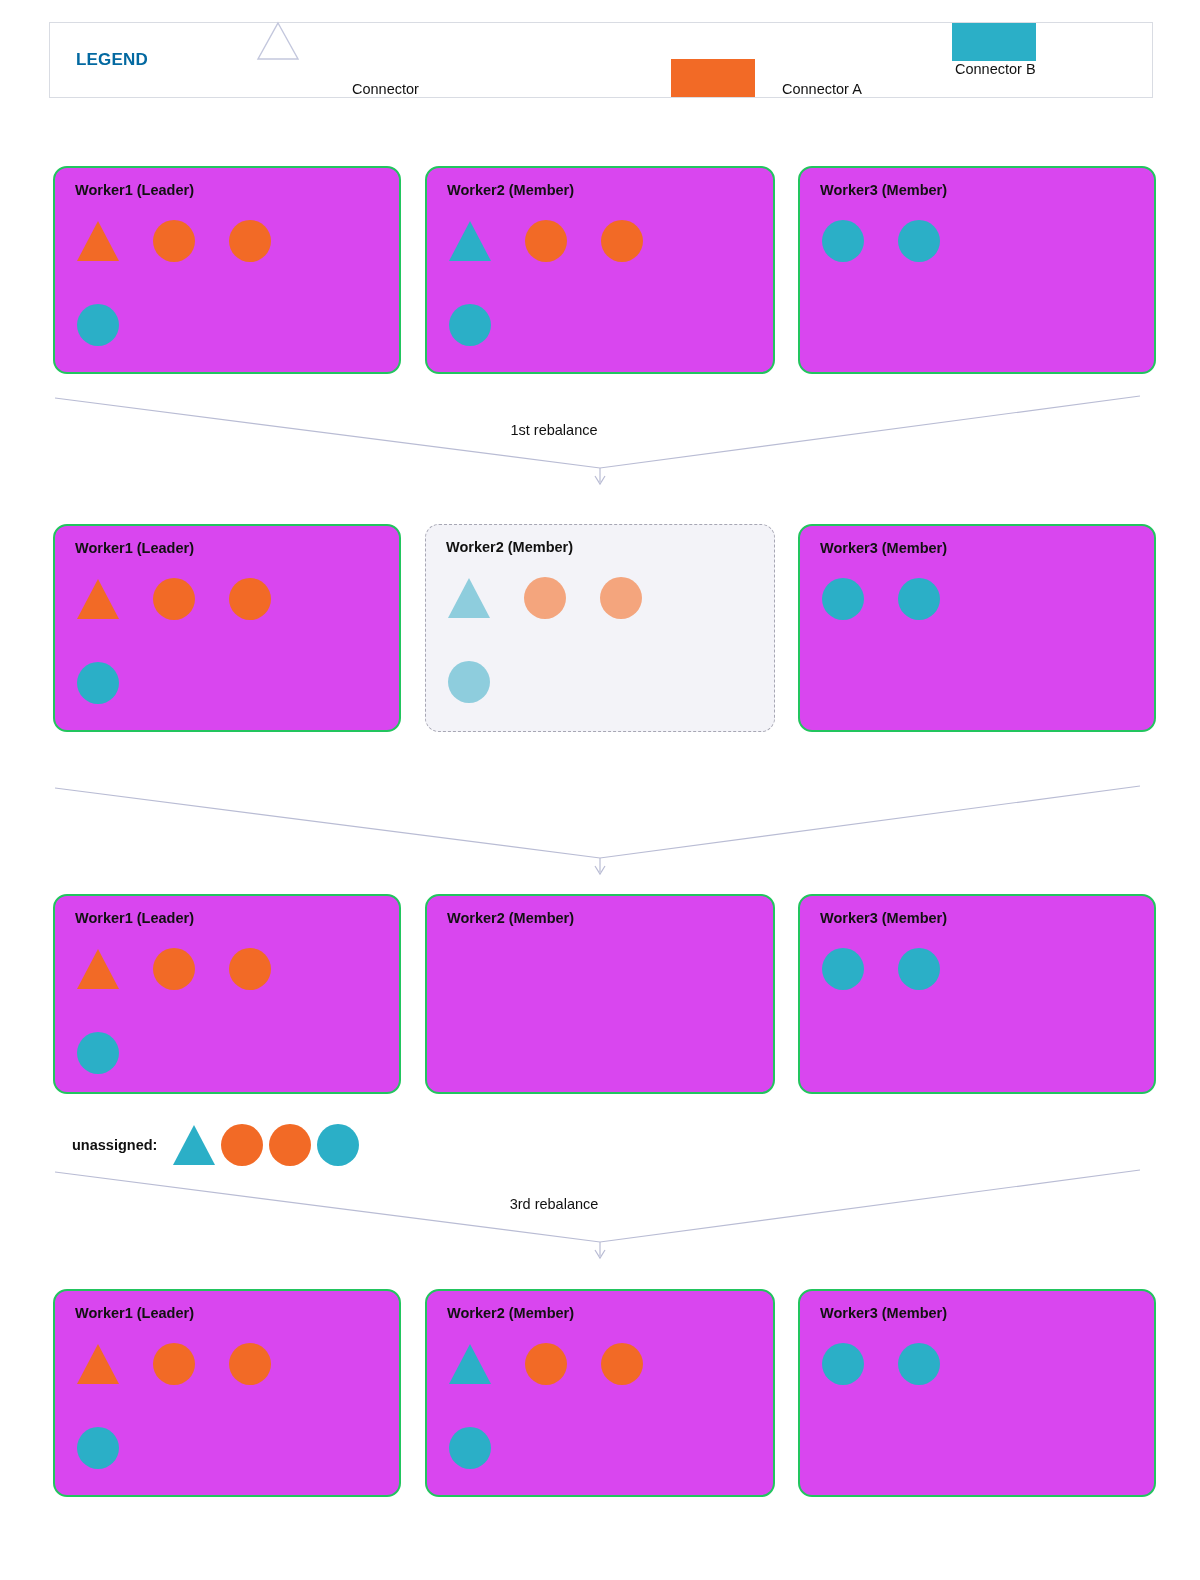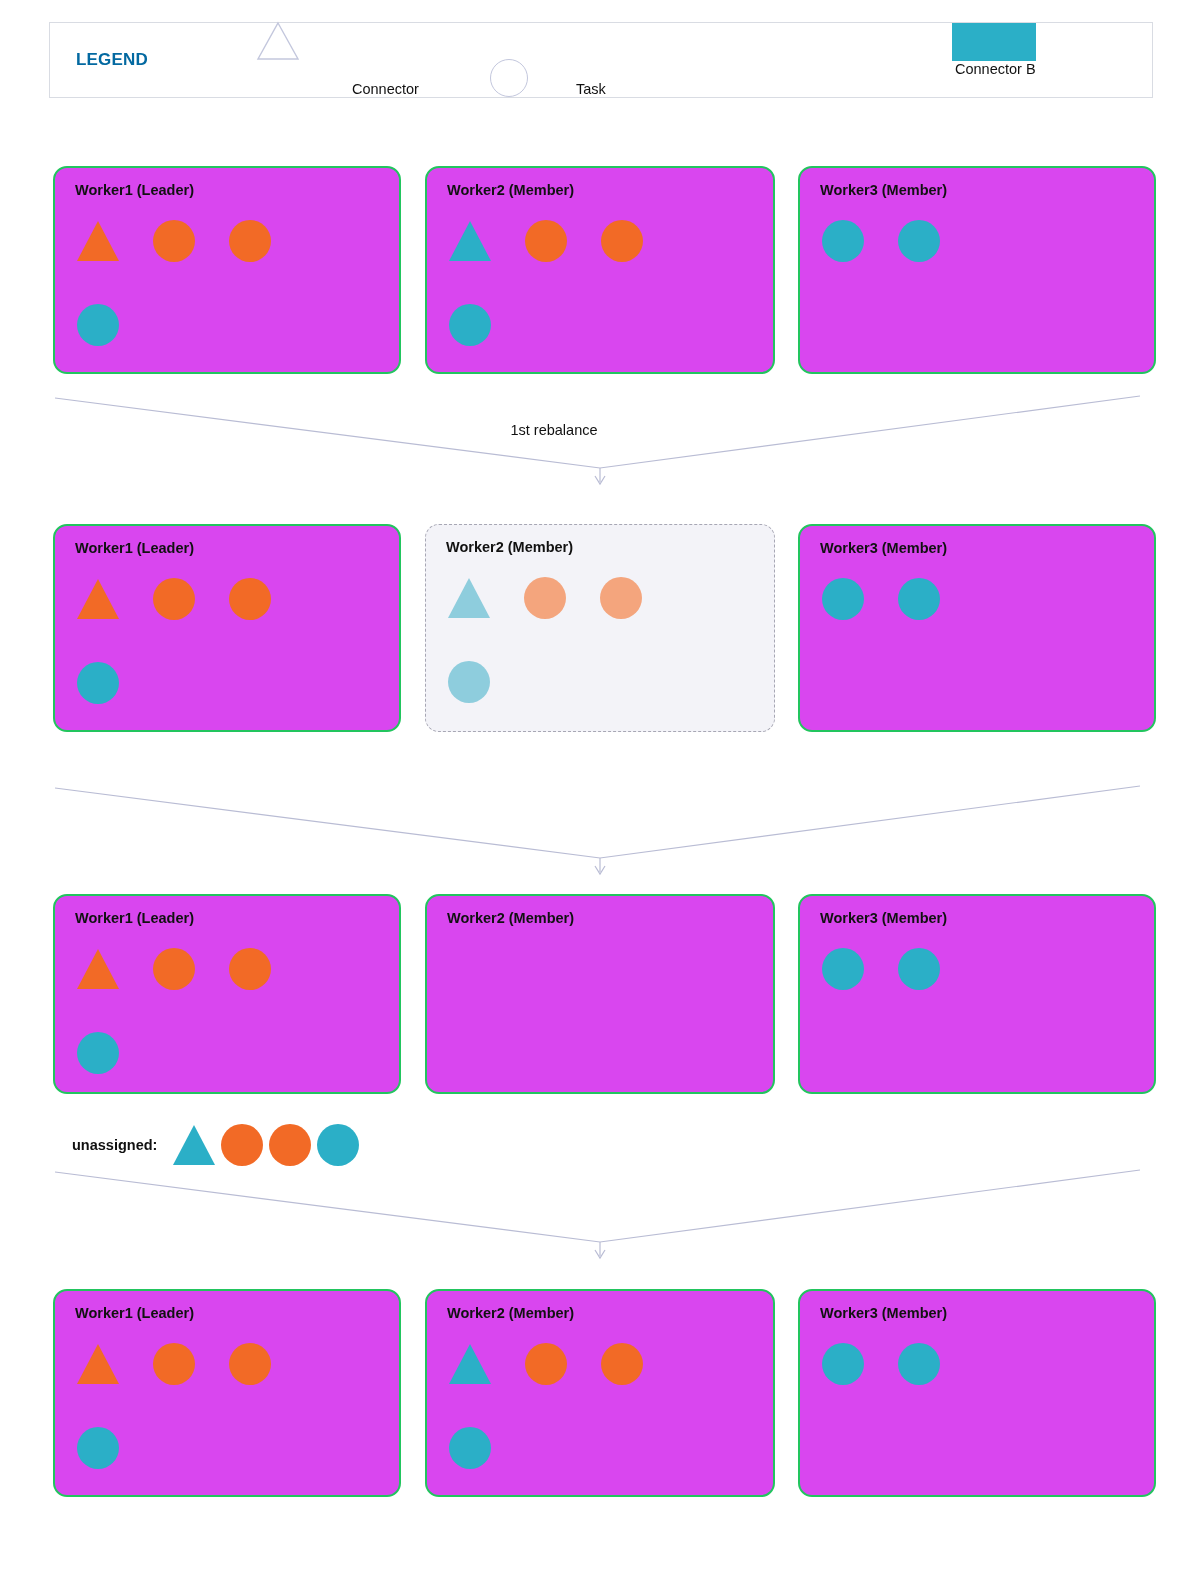--- a/index.html
+++ b/index.html
@@ -143,25 +143,25 @@
 
   <div class="legend-entry" style="left:206px;">
     <span class="lg-tri-outline">
       <svg width="44" height="40" viewBox="0 0 44 40">
           <polygon points="22,2 42,38 2,38" fill="#ffffff" stroke="#c3c7dd" stroke-width="1.4"></polygon>
         </svg>
     </span>
     <span class="lg-label" style="margin-left:52px;">Connector</span>
   </div>
 
-  <div class="legend-entry" style="left:440px;">
-    <span class="lg-circle-outline"></span>
-    <span class="lg-label" style="margin-left:48px;">Task</span>
+
+  <div class="legend-entry" style="left:621px;">
+    <span class="lg-swatch" style="background:#F26A26;"></span>
+    <span class="lg-label" style="margin-left:27px;">Connector A</span>
   </div>
-
 
   <div class="legend-entry" style="left:882px;flex-direction:column;">
     <span class="lg-swatch" style="background:#2BAFC7;"></span>
     <span class="lg-label" style="margin-left:23px;">Connector B</span>
   </div>
 </div>
 
 <div id="diagram-body">
     <div class="worker-box" style="left: 53px; top: 166px; width: 348px; height: 208px;">
       <div class="worker-title">Worker1 (Leader)</div>
@@ -292,14 +292,15 @@
         <line x1="600" y1="72" x2="600" y2="86" stroke="#b9bcd4" stroke-width="1.2"></line>
         <path d="M595,80 L600,88 L605,80" fill="none" stroke="#b9bcd4" stroke-width="1.2"></path>
       </svg>
     </div>
     <div class="rebalance" style="top: 1170px;">
       <svg width="1200" height="90" viewBox="0 0 1200 90">
         <path d="M55,2 L600,72 L1140,0" fill="none" stroke="#b9bcd4" stroke-width="1.2"></path>
         <line x1="600" y1="72" x2="600" y2="86" stroke="#b9bcd4" stroke-width="1.2"></line>
         <path d="M595,80 L600,88 L605,80" fill="none" stroke="#b9bcd4" stroke-width="1.2"></path>
       </svg>
+      <div class="rebalance-label" style="top: 26px;">3rd rebalance</div>
     </div>
   </div>
 
 </body></html>

